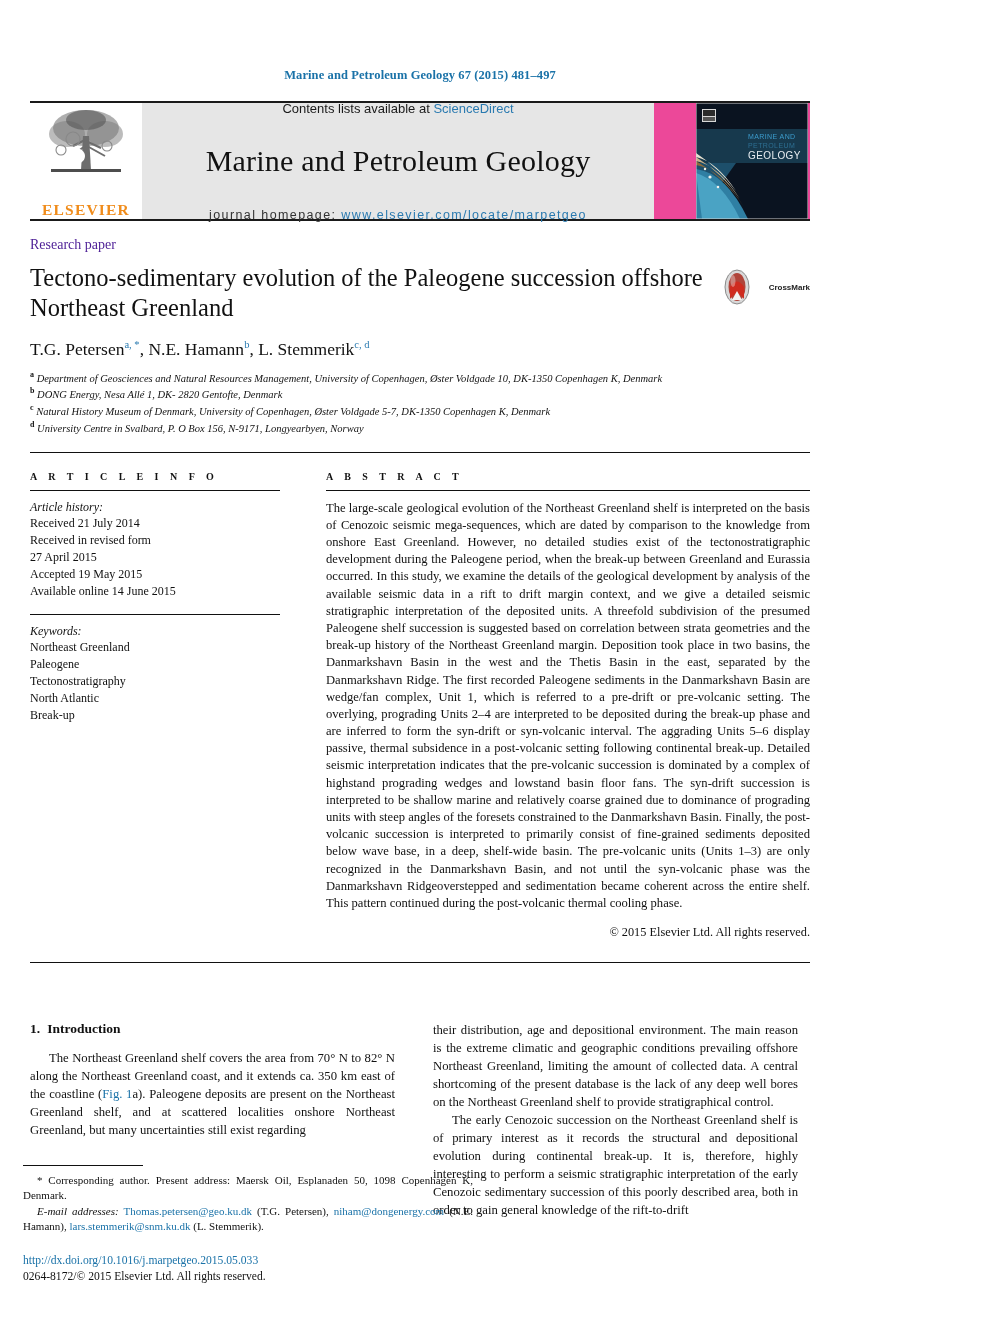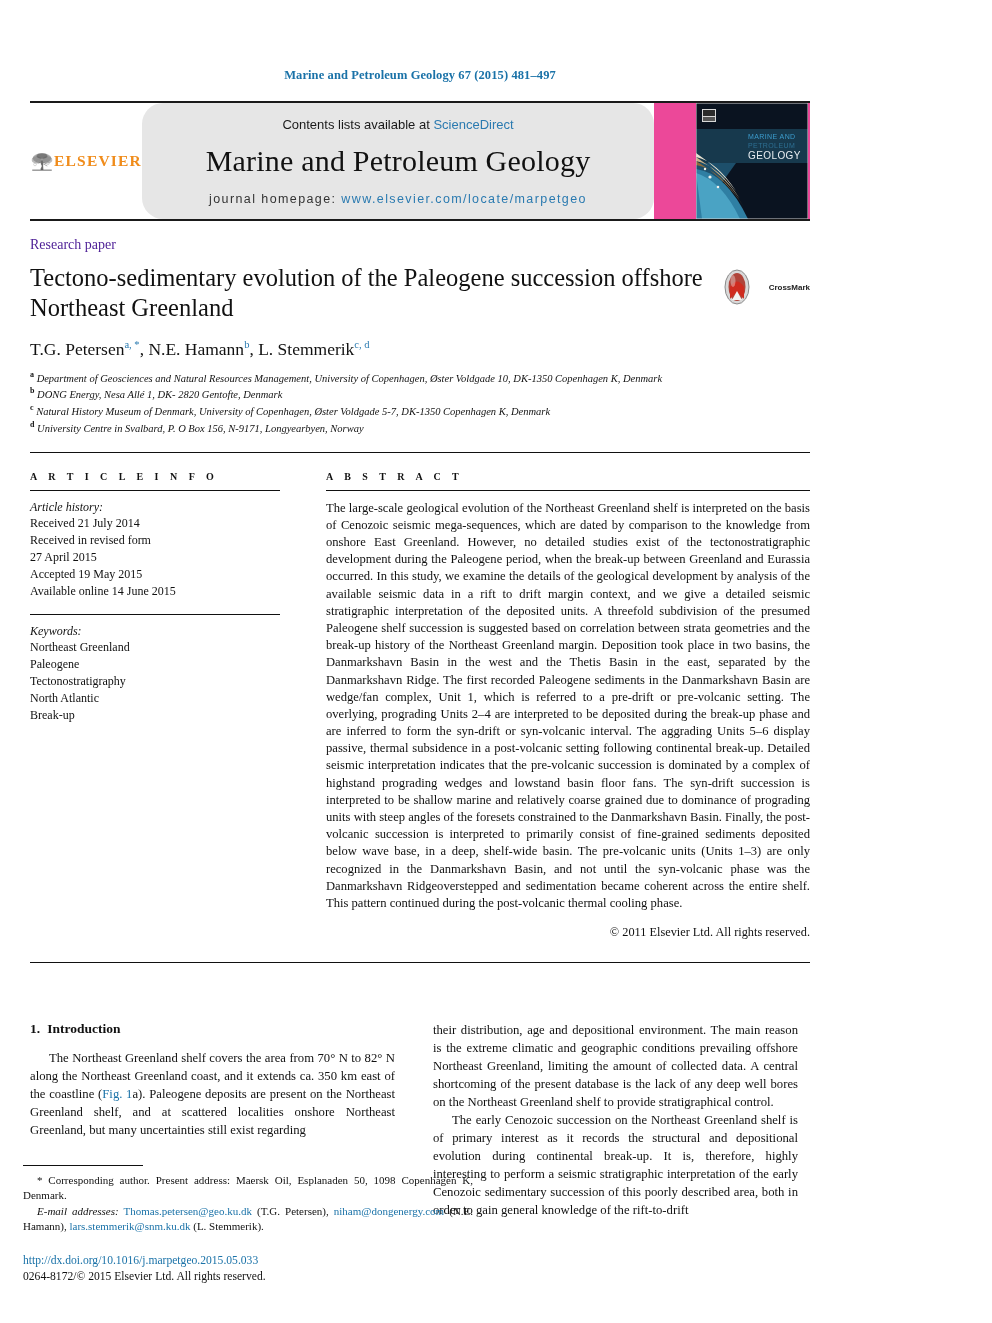--- a/index.html
+++ b/index.html
@@ -41,23 +41,23 @@
     border-bottom: 2px solid #1a1a1a;
     height: 116px;
     display: flex;
     align-items: stretch;
     position: relative;
   }
   .elsevier-block {
     width: 112px;
     flex: 0 0 112px;
     display: flex;
-    flex-direction: row;
+    flex-direction: column;
     align-items: center;
-    justify-content: flex-start;
+    justify-content: space-between;
     padding-top: 3px;
     background: #fff;
   }
   .tree-logo {
     width: 86px;
     height: 78px;
     display: block;
   }
   .elsevier-word {
     font-family: "Liberation Serif", serif;
@@ -67,23 +67,22 @@
     font-weight: bold;
     margin-top: -3px;
   }
   .banner {
     flex: 1 1 auto;
     background: #e6e6e6;
     display: flex;
     flex-direction: column;
     align-items: center;
     justify-content: center;
-    gap: 2px;
+    gap: 18px;
     margin: 0 0 0 0;
-    border-radius: 21px;
   }
   .contents-line {
     font-family: "Liberation Sans", sans-serif;
     font-size: 13px;
     color: #1a1a1a;
     margin-top: 4px;
   }
   .contents-line .sd {
     color: #2a7ab0;
   }
@@ -426,21 +425,21 @@
           <li>North Atlantic</li>
           <li>Break-up</li>
         </ul>
       </div>
     </div>
 
     <div class="col-abstract">
       <div class="sec-head">A B S T R A C T</div>
       <div class="sec-rule"></div>
       <div class="abstract-body">The large-scale geological evolution of the Northeast Greenland shelf is interpreted on the basis of Cenozoic seismic mega-sequences, which are dated by comparison to the knowledge from onshore East Greenland. However, no detailed studies exist of the tectonostratigraphic development during the Paleogene period, when the break-up between Greenland and Eurassia occurred. In this study, we examine the details of the geological development by analysis of the available seismic data in a rift to drift margin context, and we give a detailed seismic stratigraphic interpretation of the deposited units. A threefold subdivision of the presumed Paleogene shelf succession is suggested based on correlation between strata geometries and the break-up history of the Northeast Greenland margin. Deposition took place in two basins, the Danmarkshavn Basin in the west and the Thetis Basin in the east, separated by the Danmarkshavn Ridge. The first recorded Paleogene sediments in the Danmarkshavn Basin are wedge/fan complex, Unit 1, which is referred to a pre-drift or pre-volcanic setting. The overlying, prograding Units 2–4 are interpreted to be deposited during the break-up phase and are inferred to form the syn-drift or syn-volcanic interval. The aggrading Units 5–6 display passive, thermal subsidence in a post-volcanic setting following continental break-up. Detailed seismic interpretation indicates that the pre-volcanic succession is dominated by a complex of highstand prograding wedges and lowstand basin floor fans. The syn-drift succession is interpreted to be shallow marine and relatively coarse grained due to dominance of prograding units with steep angles of the foresets constrained to the Danmarkshavn Basin. Finally, the post-volcanic succession is interpreted to primarily consist of fine-grained sediments deposited below wave base, in a deep, shelf-wide basin. The pre-volcanic units (Units 1–3) are only recognized in the Danmarkshavn Basin, and not until the syn-volcanic phase was the Danmarkshavn Ridgeoverstepped and sedimentation became coherent across the entire shelf. This pattern continued during the post-volcanic thermal cooling phase.</div>
-      <div class="copyright">© 2011 Elsevier Ltd. All rights reserved.</div>
+      <div class="copyright">© 2015 Elsevier Ltd. All rights reserved.</div>
     </div>
   </div>
 
   <div class="rule-bottom"></div>
 
   <div class="body-cols">
     <div class="bcol">
       <div class="section-num-title">
         <span class="num">1.</span><span>Introduction</span>
       </div>

